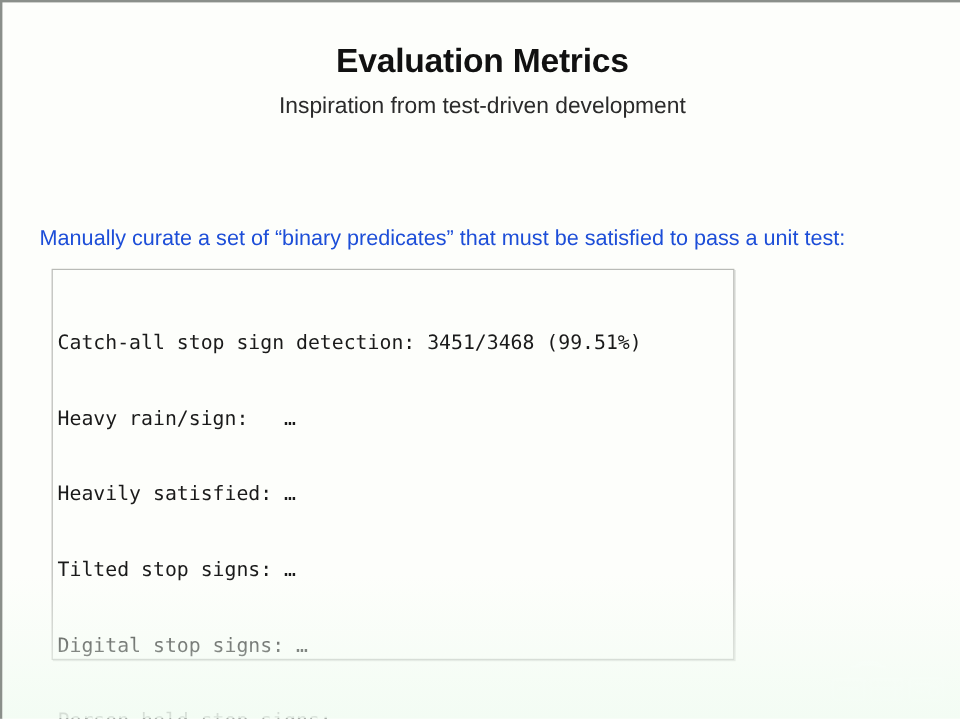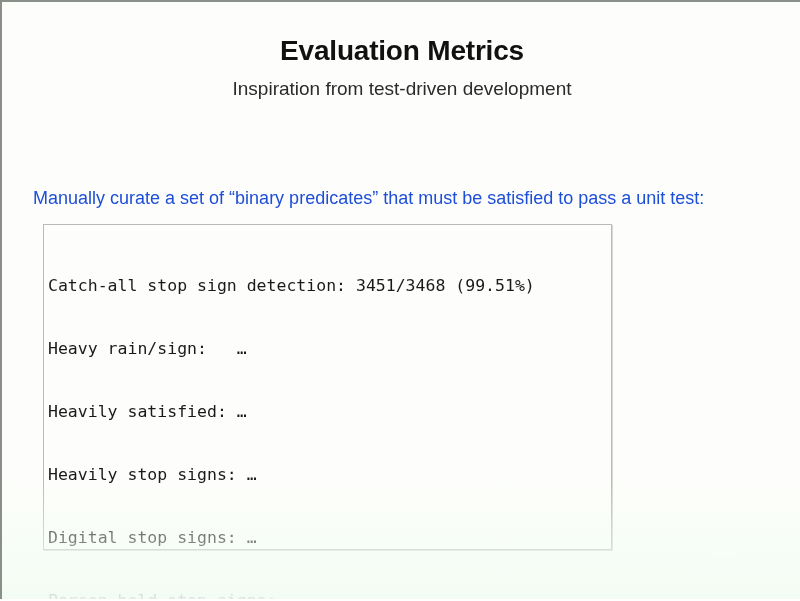--- a/index.html
+++ b/index.html
@@ -116,21 +116,21 @@
 
   <div id="subtitle">Inspiration from test-driven development</div>
 
   <div id="lead-text">Manually curate a set of “binary predicates” that must be satisfied to pass a unit test:</div>
 
   <div id="predicate-box">
     <ul id="predicate-list">
       <li>Catch-all stop sign detection: 3451/3468 (99.51%)</li>
       <li>Heavy rain/sign:   …</li>
       <li>Heavily satisfied: …</li>
-      <li>Heavily stop signs: …</li>
+      <li>Tilted stop signs: …</li>
       <li>Digital stop signs: …</li>
       <li>Person held stop signs: …</li>
       
       
       
       
       
       
       
       

